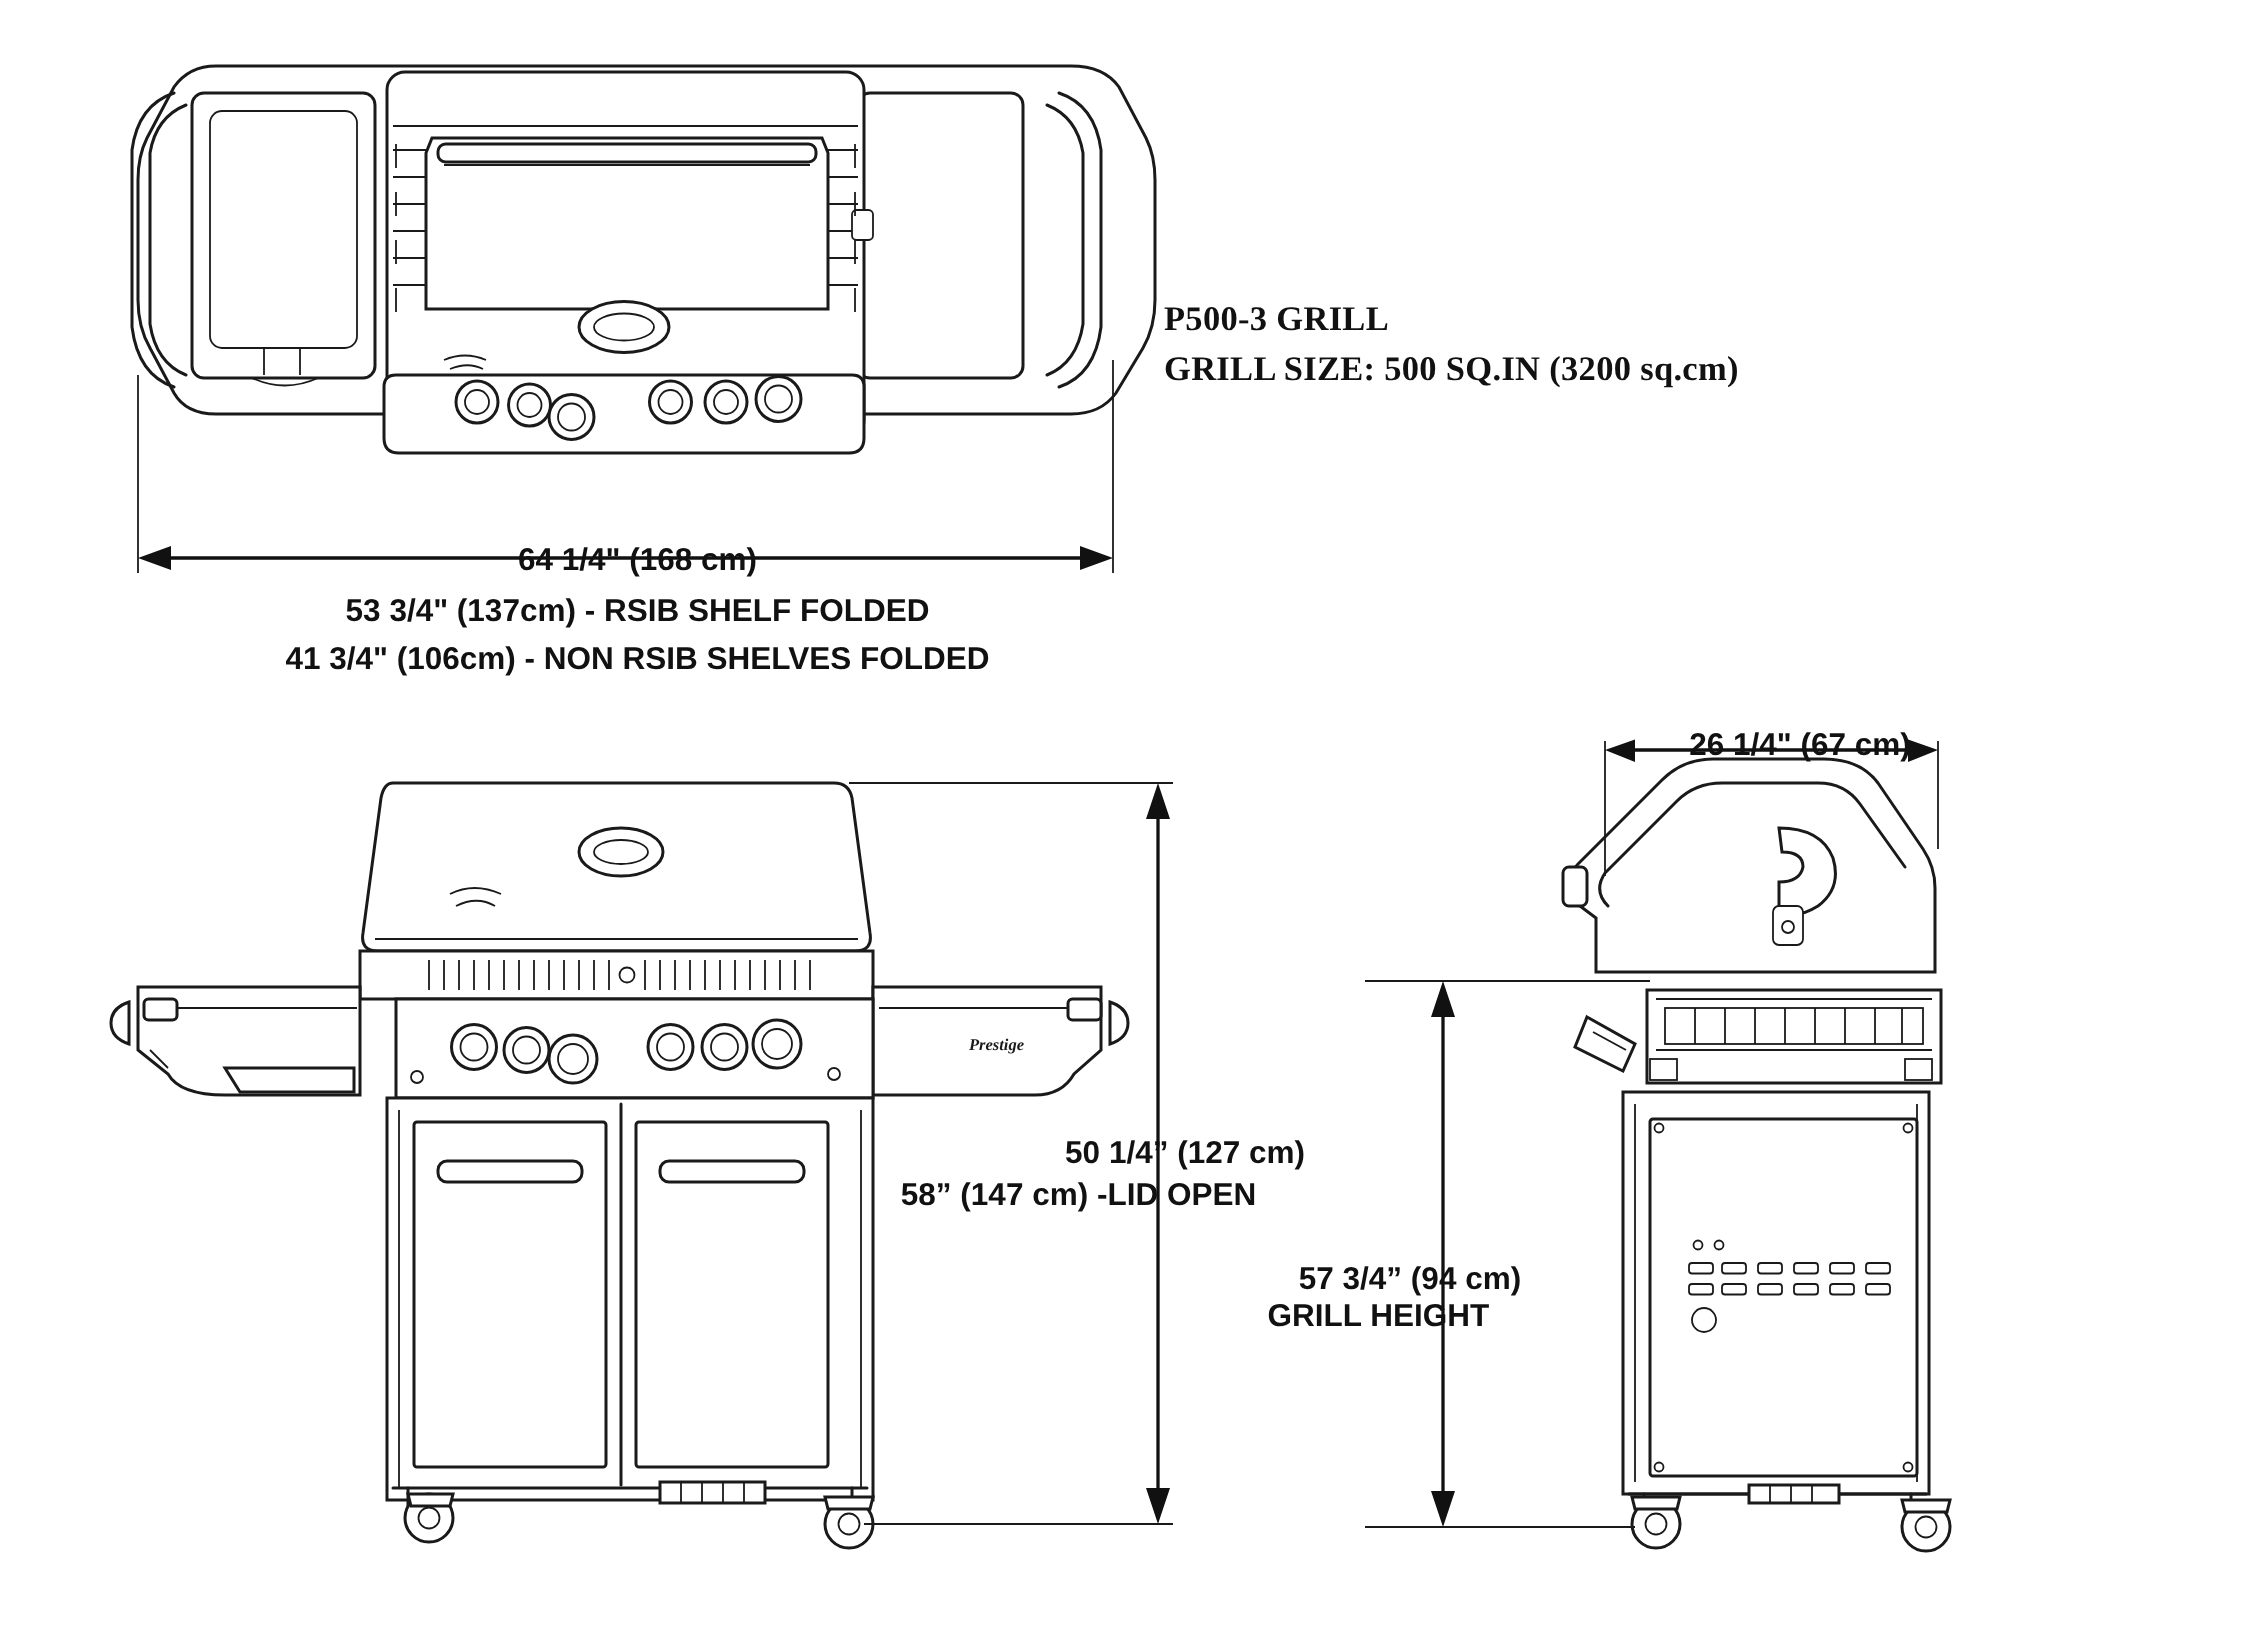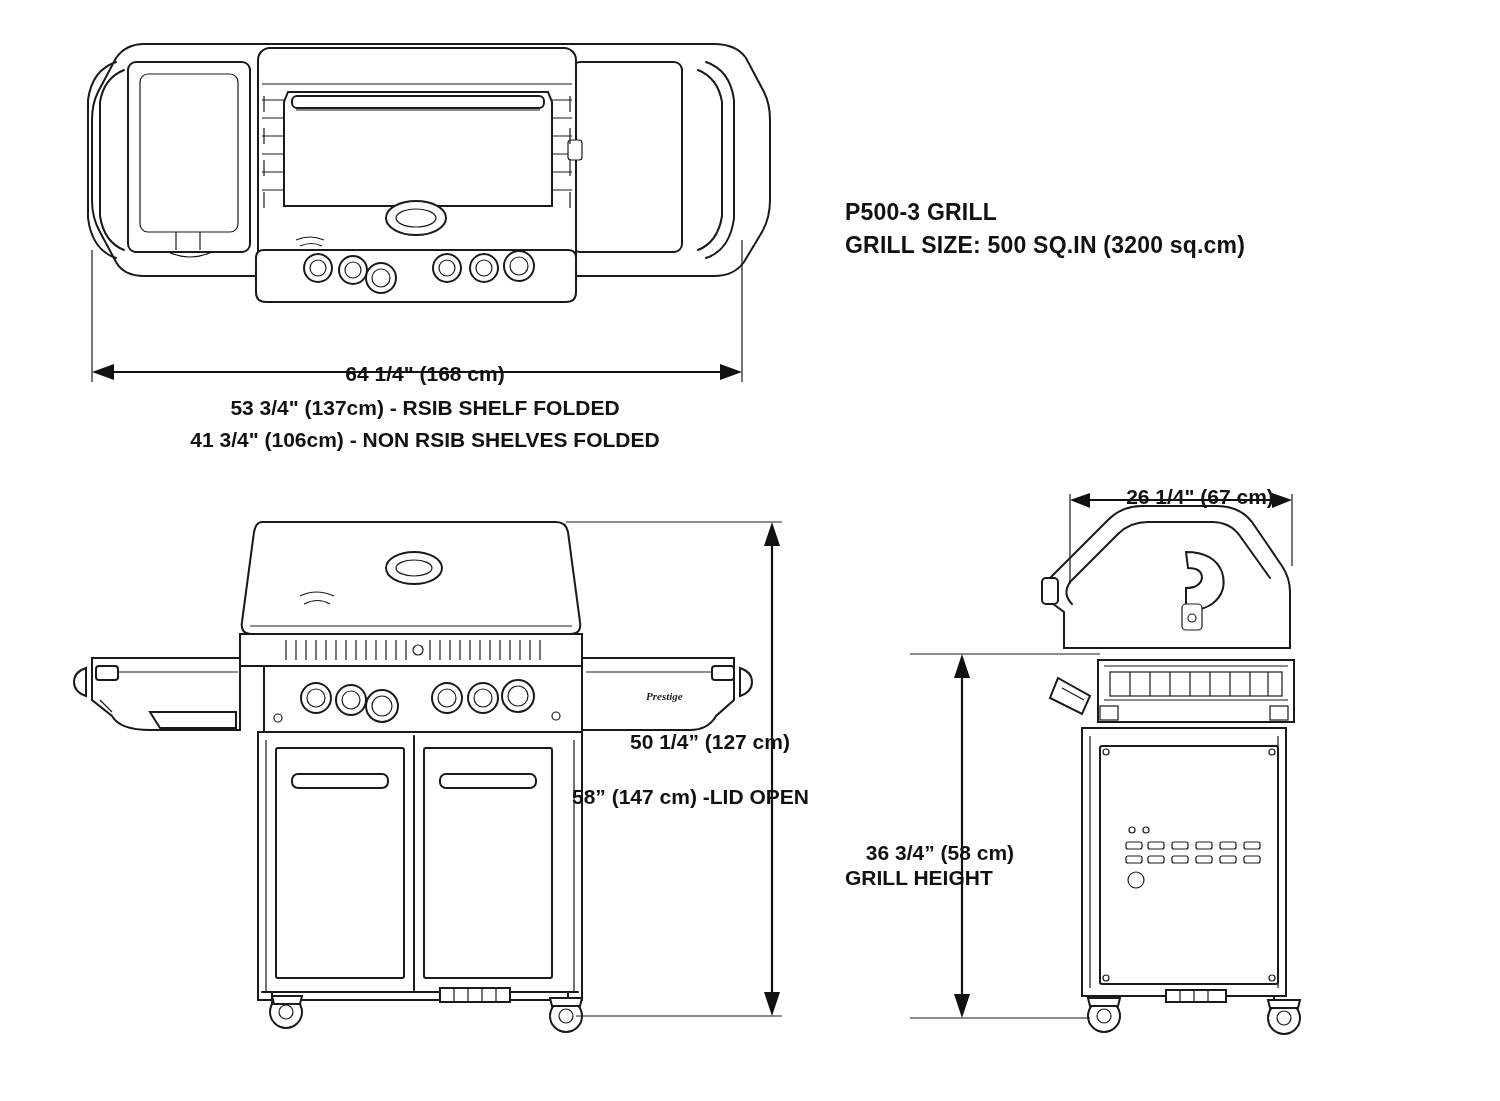--- a/index.html
+++ b/index.html
@@ -13,23 +13,24 @@
   }
   #page {
     position: relative;
     width: 1500px;
     height: 1101px;
     overflow: hidden;
     background: #ffffff;
   }
   .spec-block {
     position: absolute;
-    left: 845px;
+    left: 776px;
     top: 196px;
     width: 620px;
+    font-family: Liberation Serif, serif;
   }
   .spec-line {
     font-size: 23px;
     font-weight: bold;
     letter-spacing: 0.2px;
     line-height: 33px;
     white-space: nowrap;
     color: #111111;
   }
   .dim-label {
@@ -58,28 +59,29 @@
     text-align: center;
   }
   .dim-depth {
     left: 1090px;
     top: 485px;
     width: 220px;
     text-align: center;
   }
   .dim-height1 {
     left: 630px;
-    top: 730px;
+    top: 757px;
     width: 240px;
+    text-align: right;
   }
   .dim-height2 {
-    left: 572px;
+    left: 584px;
     top: 785px;
     width: 270px;
-    text-align: left;
+    text-align: center;
   }
   .dim-grillh1 {
     left: 845px;
     top: 841px;
     width: 190px;
     text-align: center;
   }
   .dim-grillh2 {
     left: 845px;
     top: 866px;
@@ -357,16 +359,16 @@
 
   <div class="dim-label dim-top-width">64 1/4" (168 cm)</div>
   <div class="dim-label dim-folded1">53 3/4" (137cm) - RSIB SHELF FOLDED</div>
   <div class="dim-label dim-folded2">41 3/4" (106cm) - NON RSIB SHELVES FOLDED</div>
 
   <div class="dim-label dim-depth">26 1/4" (67 cm)</div>
 
   <div class="dim-label dim-height1">50 1/4” (127 cm)</div>
   <div class="dim-label dim-height2">58” (147 cm) -LID OPEN</div>
 
-  <div class="dim-label dim-grillh1">36 3/4” (58 cm)</div>
+  <div class="dim-label dim-grillh1">57 3/4” (94 cm)</div>
   <div class="dim-label dim-grillh2">GRILL HEIGHT</div>
 
 </div>
 
 </body></html>

